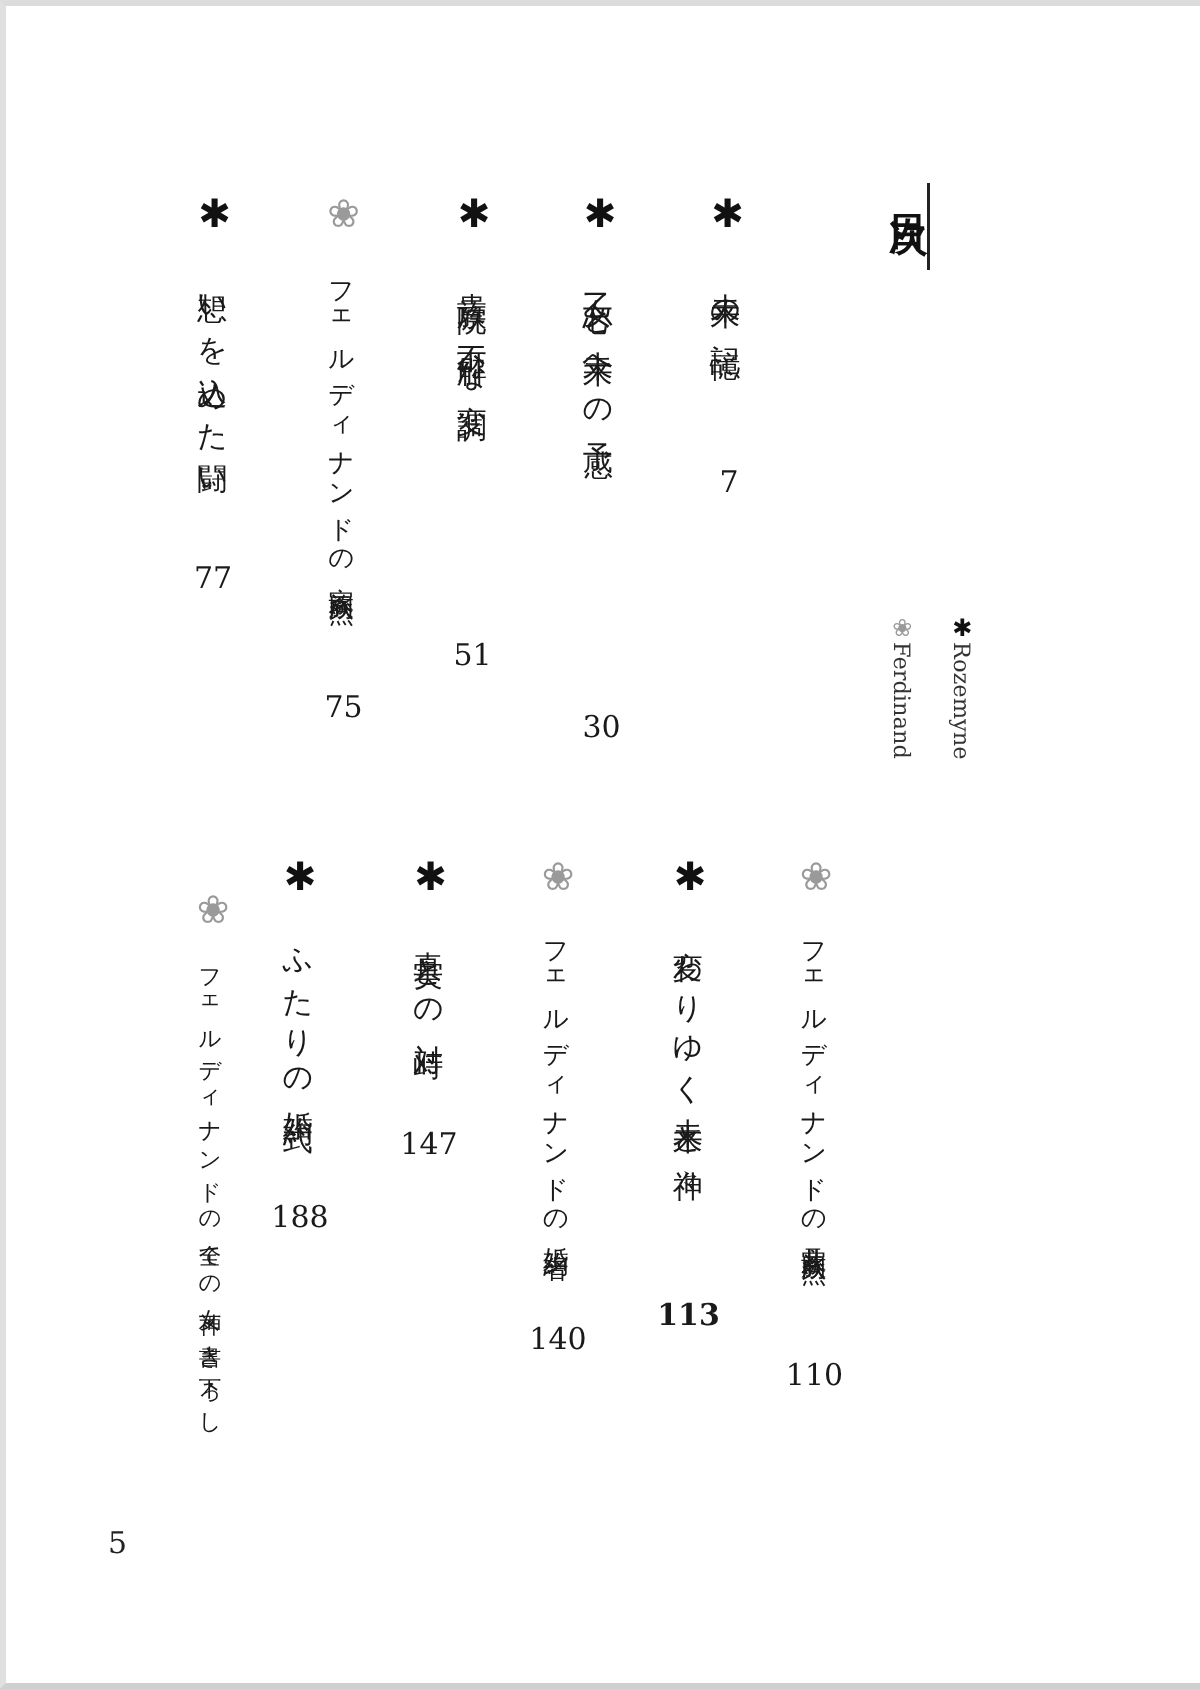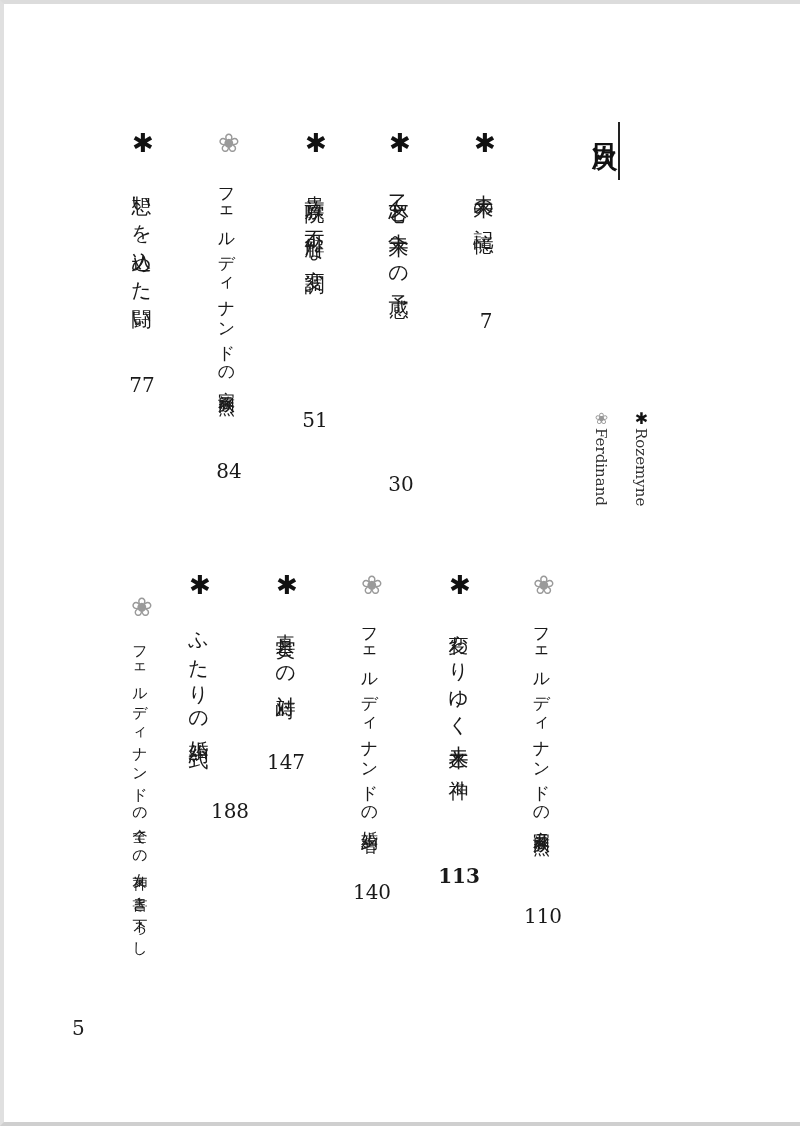--- a/index.html
+++ b/index.html
@@ -86,25 +86,25 @@
   <div class="mark dark" style="left:466px; top:126px;">✱</div>
   <div class="vcol" style="left:470px; top:175px;">未来の記憶</div>
   <div class="pnum" style="left:457px; top:305px;">7</div>
 
   <div class="mark dark" style="left:381px; top:126px;">✱</div>
   <div class="vcol" style="left:385px; top:175px;">乙女心と未来への予感</div>
   <div class="pnum" style="left:372px; top:420px;margin-top:48px;">30</div>
 
   <div class="mark dark" style="left:297px; top:126px;">✱</div>
   <div class="vcol" style="left:301px; top:175px;">貴族院　不可解な変調</div>
-  <div class="pnum" style="left:286px; top:404px;text-align:center;">51</div>
+  <div class="pnum" style="left:286px; top:420px;text-align:center;">51</div>
 
   <div class="mark light" style="left:210px; top:126px;">❀</div>
   <div class="vcol" style="left:214px; top:172px; font-size:17px; letter-spacing:3px;">フェルディナンドの家族同然</div>
-  <div class="pnum" style="left:200px; top:455px;">84</div>
+  <div class="pnum" style="left:200px; top:455px;">75</div>
 
   <div class="mark dark" style="left:124px; top:126px;">✱</div>
   <div class="vcol" style="left:128px; top:175px;">想いを込めた闘い</div>
   <div class="pnum" style="left:113px; top:369px;text-align:center;">77</div>
 
   <div class="mark light" style="left:525px; top:568px;">❀</div>
   <div class="vcol" style="left:529px; top:612px; font-size:17px; letter-spacing:3px;">フェルディナンドの家族同然Ⅱ</div>
   <div class="pnum" style="left:514px; top:900px;">110</div>
 
   <div class="mark dark" style="left:441px; top:568px;">✱</div>
@@ -114,19 +114,19 @@
   <div class="mark light" style="left:353px; top:568px;">❀</div>
   <div class="vcol" style="left:357px; top:612px; font-size:17px; letter-spacing:3px;">フェルディナンドの婚約者</div>
   <div class="pnum" style="left:343px; top:876px;text-align:center;">140</div>
 
   <div class="mark dark" style="left:268px; top:568px;">✱</div>
   <div class="vcol" style="left:272px; top:614px;">真実との対峙</div>
   <div class="pnum" style="left:257px; top:746px;">147</div>
 
   <div class="mark dark" style="left:181px; top:568px;">✱</div>
   <div class="vcol" style="left:185px; top:614px;">ふたりの婚約式</div>
-  <div class="pnum" style="left:171px; top:795px;margin-left:30px;">188</div>
+  <div class="pnum" style="left:171px; top:795px;">188</div>
 
   <div class="mark light" style="left:123px; top:590px;">❀</div>
   <div class="vcol" style="left:128px; top:632px; font-size:15px; letter-spacing:3px;">フェルディナンドの全ての女神＊書き下ろし</div>
 
   <div class="folio">5</div>
 </div>
 
 </body></html>

